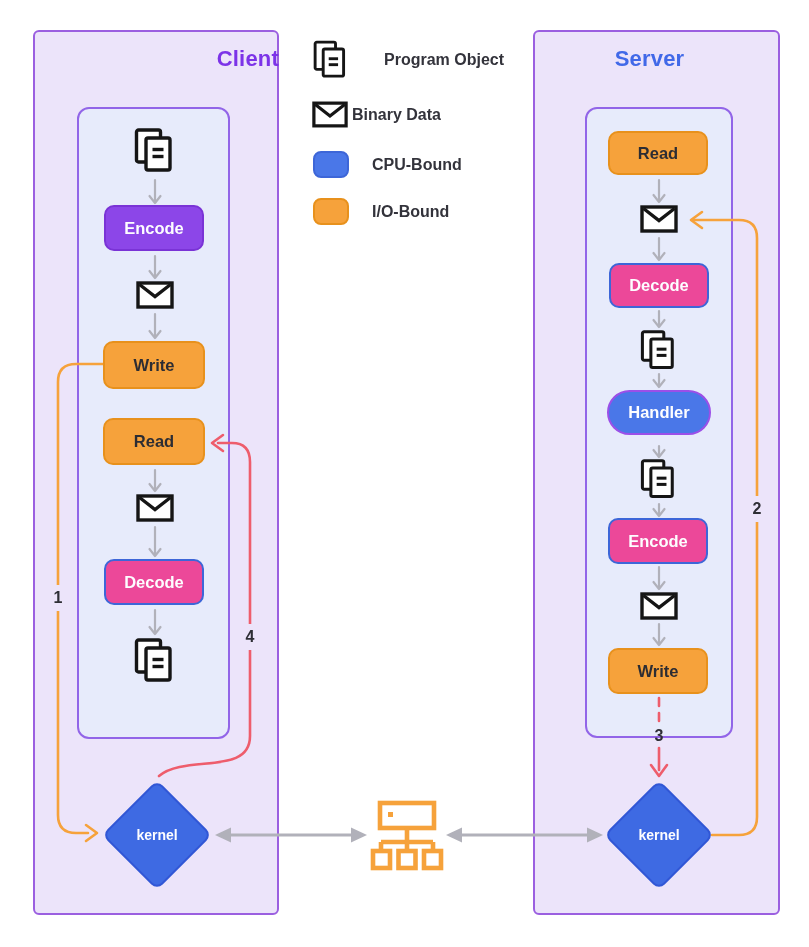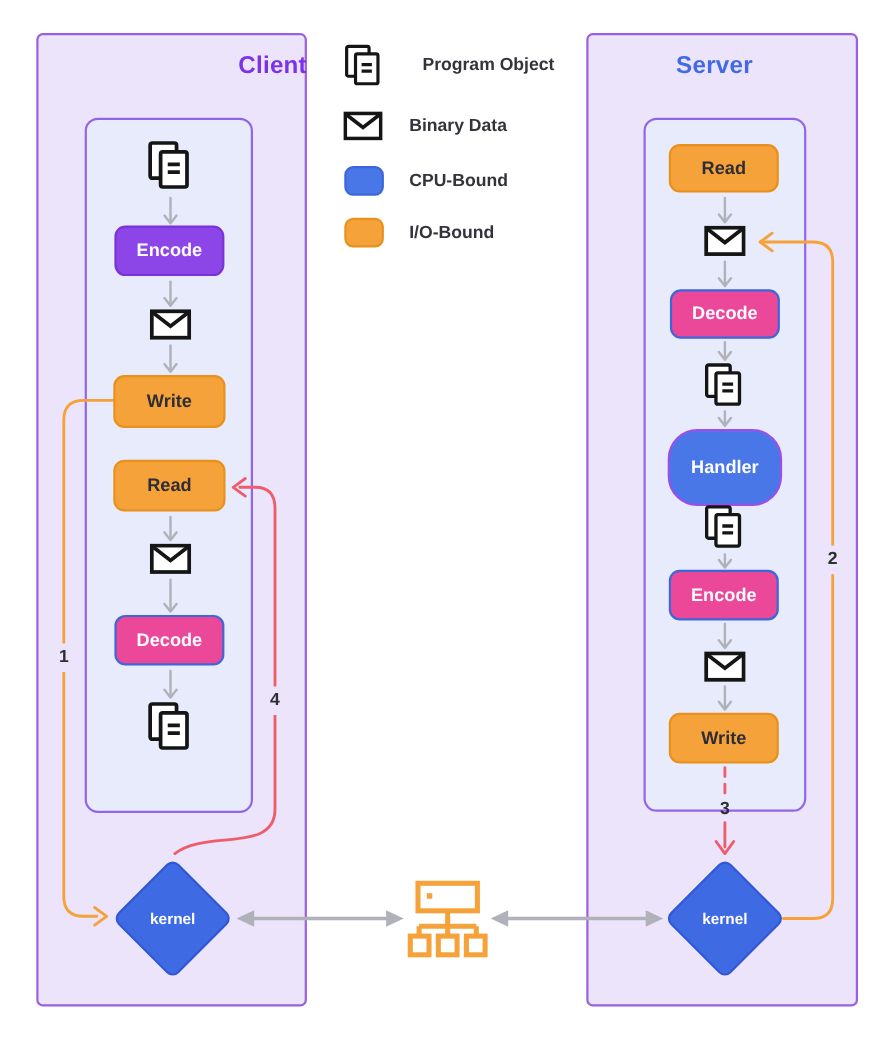--- a/index.html
+++ b/index.html
@@ -194,21 +194,21 @@
   </svg>
 </div>
 <div class="legend-label" style="left:372px; top:51px;margin-left:12px;">Program Object</div>
 
 <div class="icon-wrap" style="left:312px; top:101px;">
   <svg width="36" height="27" viewBox="0 0 38 28" fill="none" stroke-width="3.4" stroke="#151515">
     <rect x="2" y="2" width="34" height="24" fill="#ffffff"></rect>
     <polyline points="3.5,3.5 19,15.5 34.5,3.5"></polyline>
   </svg>
 </div>
-<div class="legend-label" style="left:372px; top:106px;">Binary Data</div>
+<div class="legend-label" style="left:352px; top:106px;">Binary Data</div>
 
 <div class="swatch blue" style="left:313px; top:151px;"></div>
 <div class="legend-label" style="left:372px; top:156px;">CPU-Bound</div>
 
 <div class="swatch orange" style="left:313px; top:198px;"></div>
 <div class="legend-label" style="left:372px; top:203px;">I/O-Bound</div>
 
 <div class="icon-wrap" style="left:134px; top:128px;">
   <svg width="40" height="46" viewBox="0 0 40 46" fill="none" stroke-width="3.4" stroke="#151515">
     <rect x="2.5" y="2" width="24" height="32" rx="2" fill="#ffffff"></rect>
@@ -267,21 +267,21 @@
 
 <div class="icon-wrap" style="left:640px; top:330px;">
   <svg width="36" height="41" viewBox="0 0 40 46" fill="none" stroke-width="3.4" stroke="#151515">
     <rect x="2.5" y="2" width="24" height="32" rx="2" fill="#ffffff"></rect>
     <rect x="12" y="10" width="24" height="32" rx="2" fill="#ffffff"></rect>
     <line x1="18.5" y1="21.5" x2="29.5" y2="21.5"></line>
     <line x1="18.5" y1="28.5" x2="29.5" y2="28.5"></line>
   </svg>
 </div>
 
-<div class="node pill" style="left:607px; top:390px; width:104px; height:70px;">Handler</div>
+<div class="node pill" style="left:607px; top:390px; width:104px; height:45px;">Handler</div>
 
 <div class="icon-wrap" style="left:640px; top:459px;">
   <svg width="36" height="41" viewBox="0 0 40 46" fill="none" stroke-width="3.4" stroke="#151515">
     <rect x="2.5" y="2" width="24" height="32" rx="2" fill="#ffffff"></rect>
     <rect x="12" y="10" width="24" height="32" rx="2" fill="#ffffff"></rect>
     <line x1="18.5" y1="21.5" x2="29.5" y2="21.5"></line>
     <line x1="18.5" y1="28.5" x2="29.5" y2="28.5"></line>
   </svg>
 </div>
 

